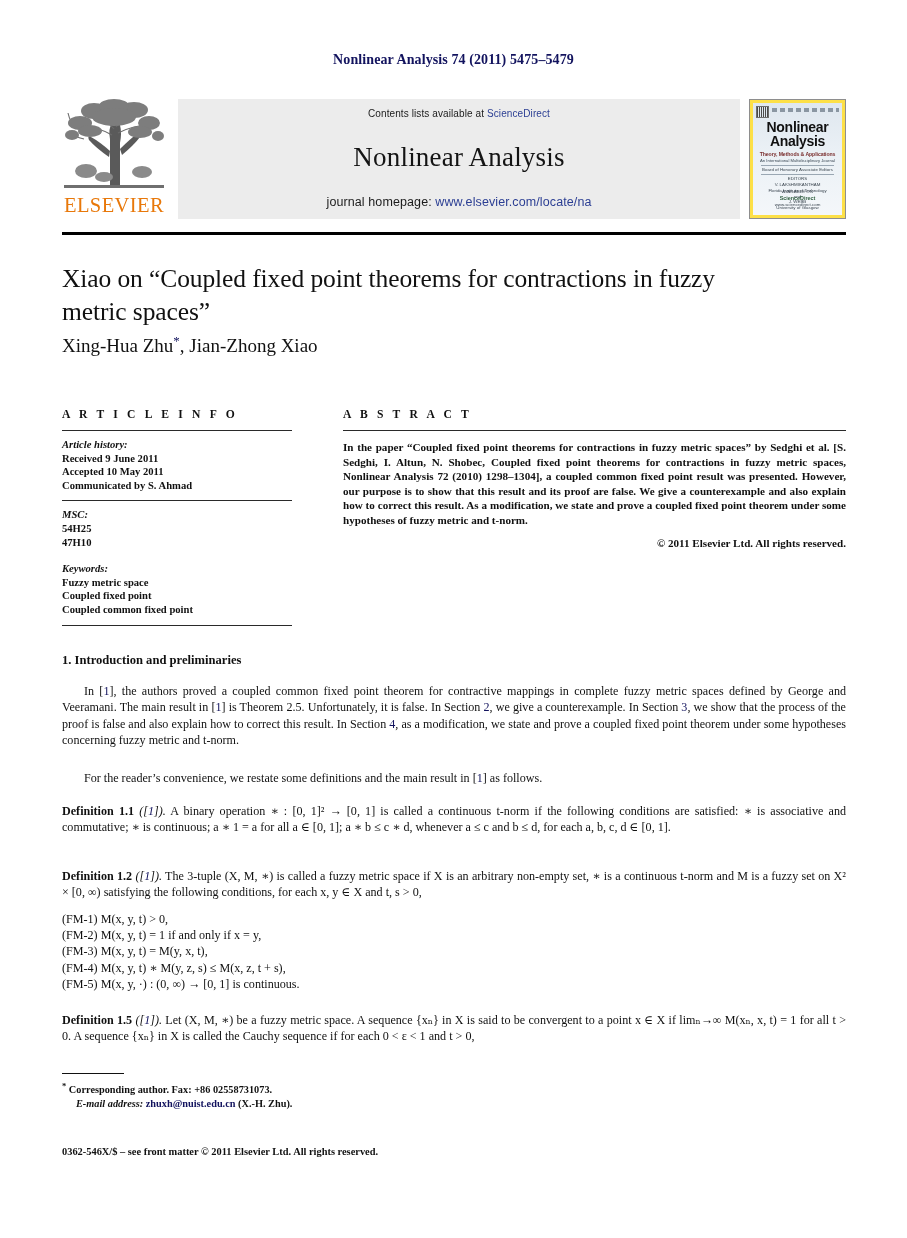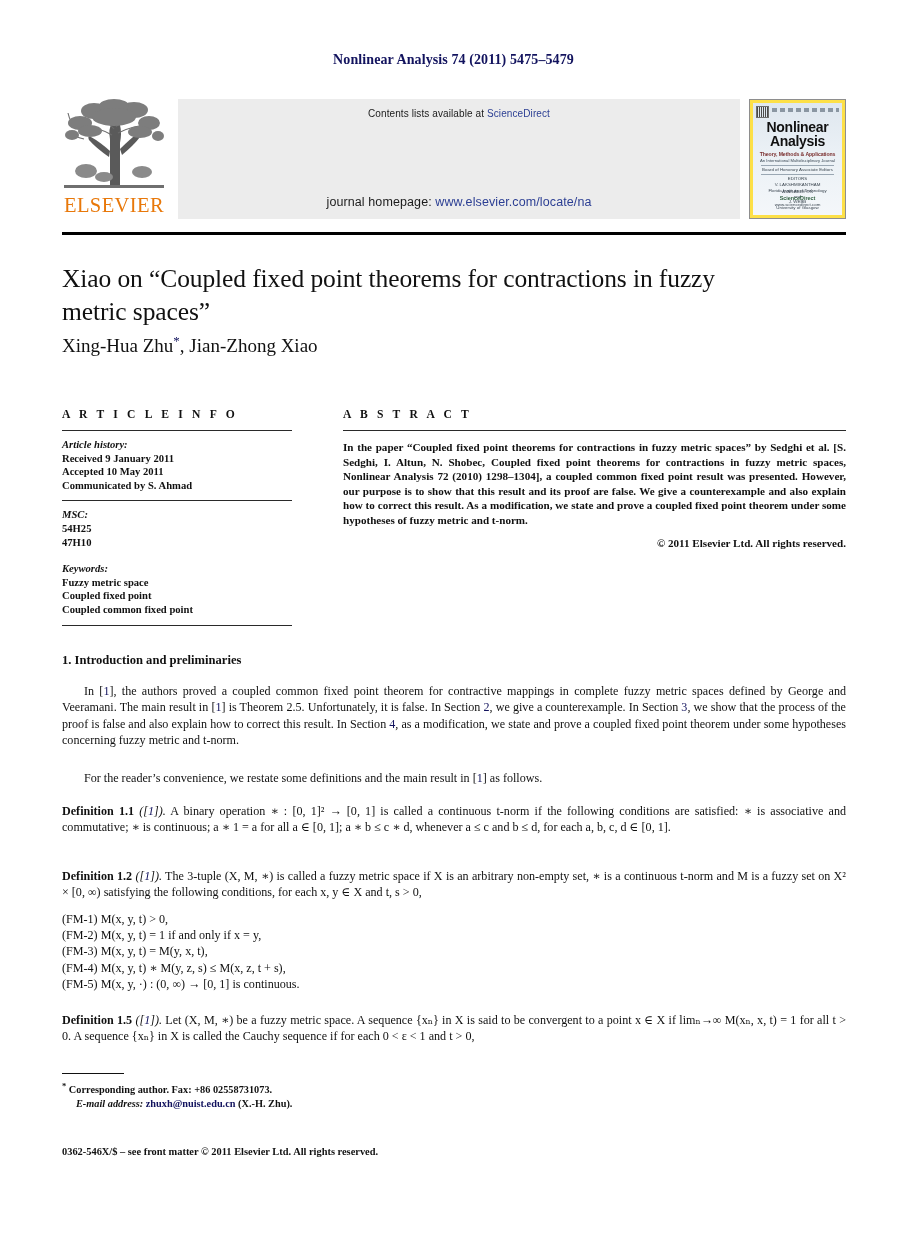--- a/index.html
+++ b/index.html
@@ -390,20 +390,21 @@
         </g>
         <rect x="0" y="86" width="100" height="3" fill="#6f6f6f"></rect>
       </svg>
       <div class="elsevier-word">ELSEVIER</div>
     </div>
 
     <div class="banner">
       <div class="banner-top">
         <span>Contents lists available at </span><span class="sd-link">ScienceDirect</span>
       </div>
+      <div class="banner-title">Nonlinear Analysis</div>
       <div class="banner-bottom">
         <span>journal homepage: </span><span class="hp-link">www.elsevier.com/locate/na</span>
       </div>
     </div>
 
     <div class="cover">
       <div class="cover-inner">
         <div class="cover-barcode"></div>
         <div class="cover-topline"></div>
         <div class="cover-title">
@@ -437,21 +438,21 @@
   <div class="authors">
     <span>Xing-Hua Zhu</span><sup>*</sup><span>, Jian-Zhong Xiao</span>
   </div>
 
 
   <div class="col-left">
     <div class="sechead">A R T I C L E    I N F O</div>
     <div class="rule"></div>
     <div class="info-group">
       <div class="ital">Article history:</div>
-      <div>Received 9 January 2011</div>
+      <div>Received 9 June 2011</div>
       <div>Accepted 10 May 2011</div>
       <div>Communicated by S. Ahmad</div>
     </div>
     <div class="rule"></div>
     <div class="info-group">
       <div class="ital">MSC:</div>
       <div>54H25</div>
       <div>47H10</div>
       <div style="height:13px"></div>
       <div class="ital">Keywords:</div>

